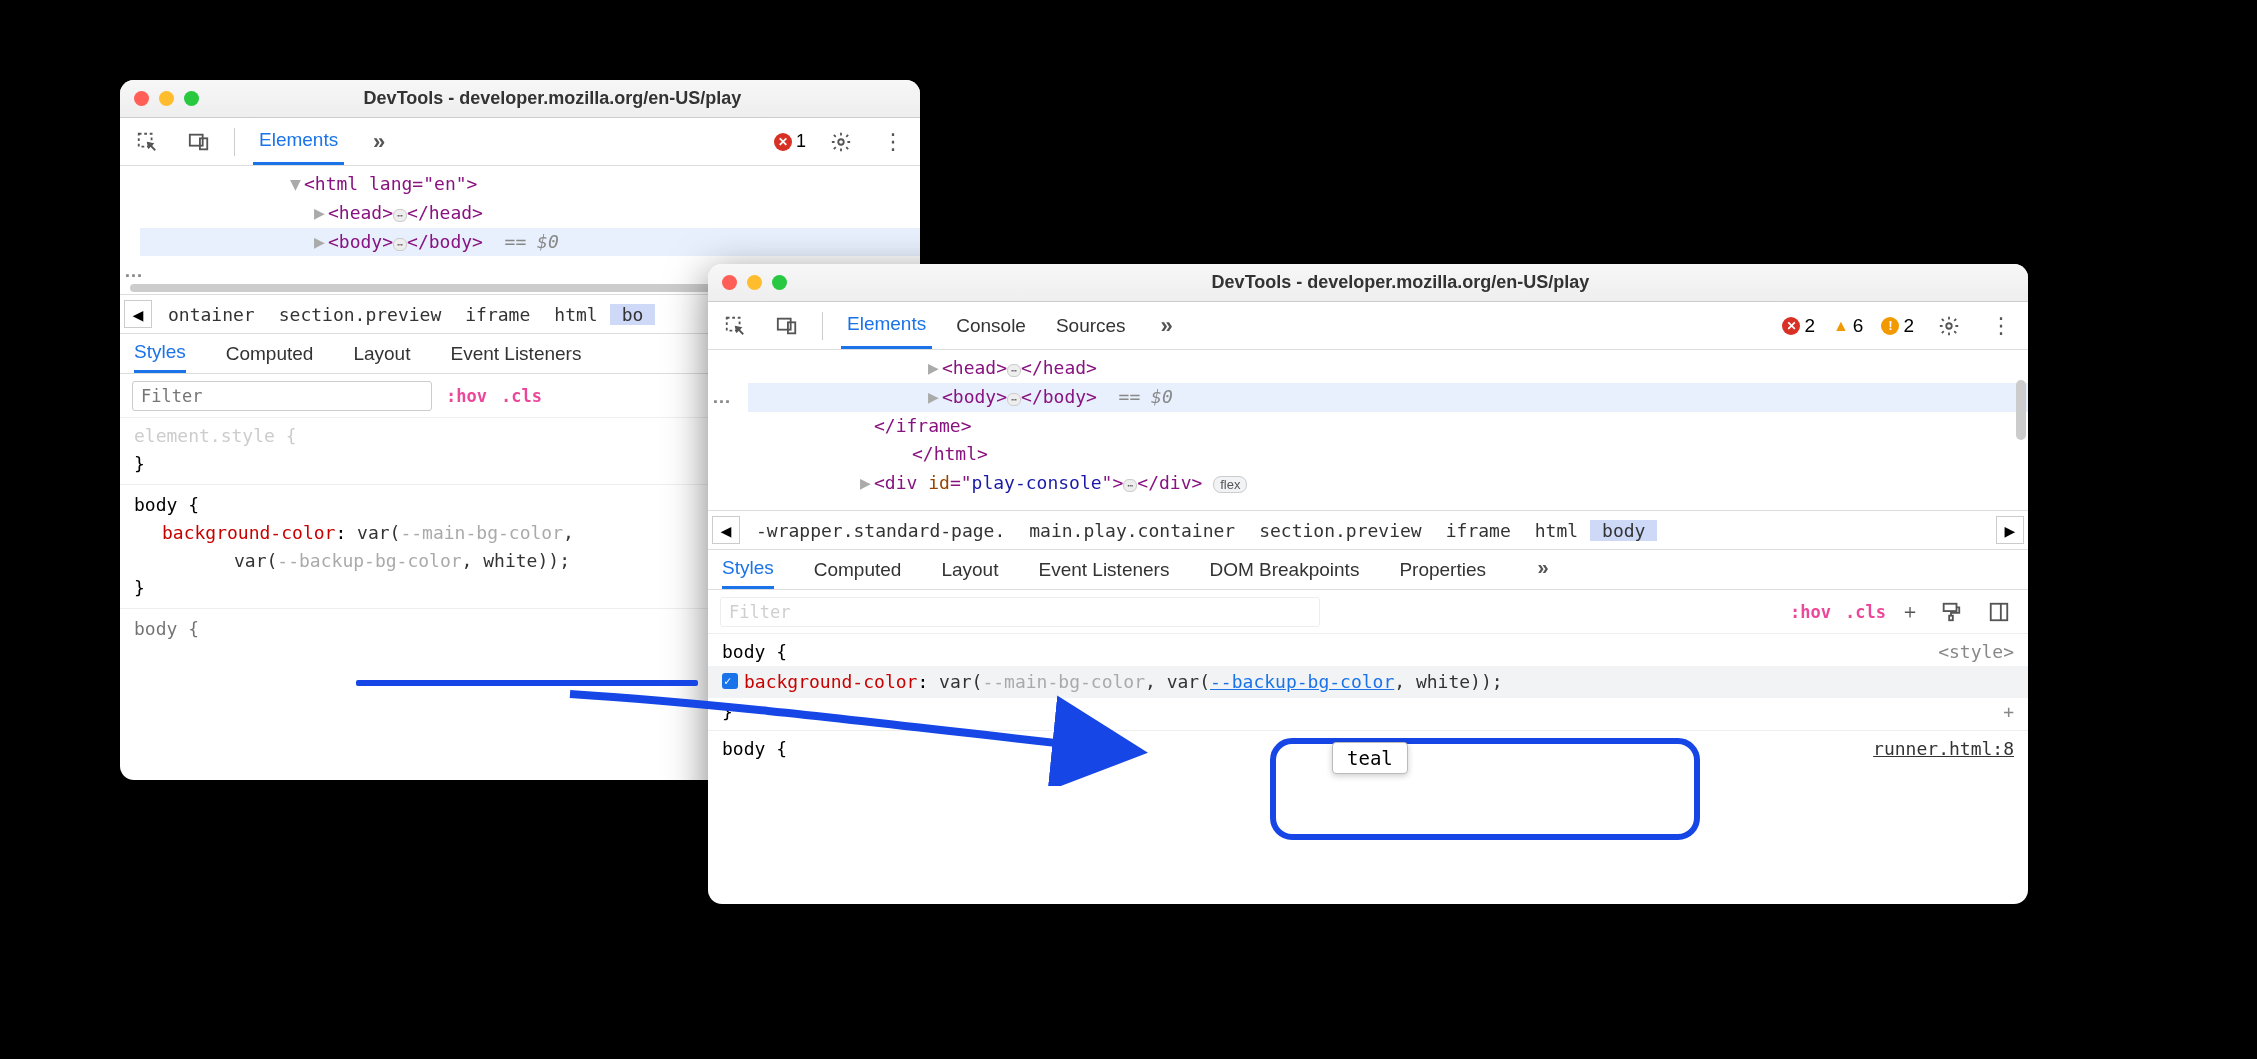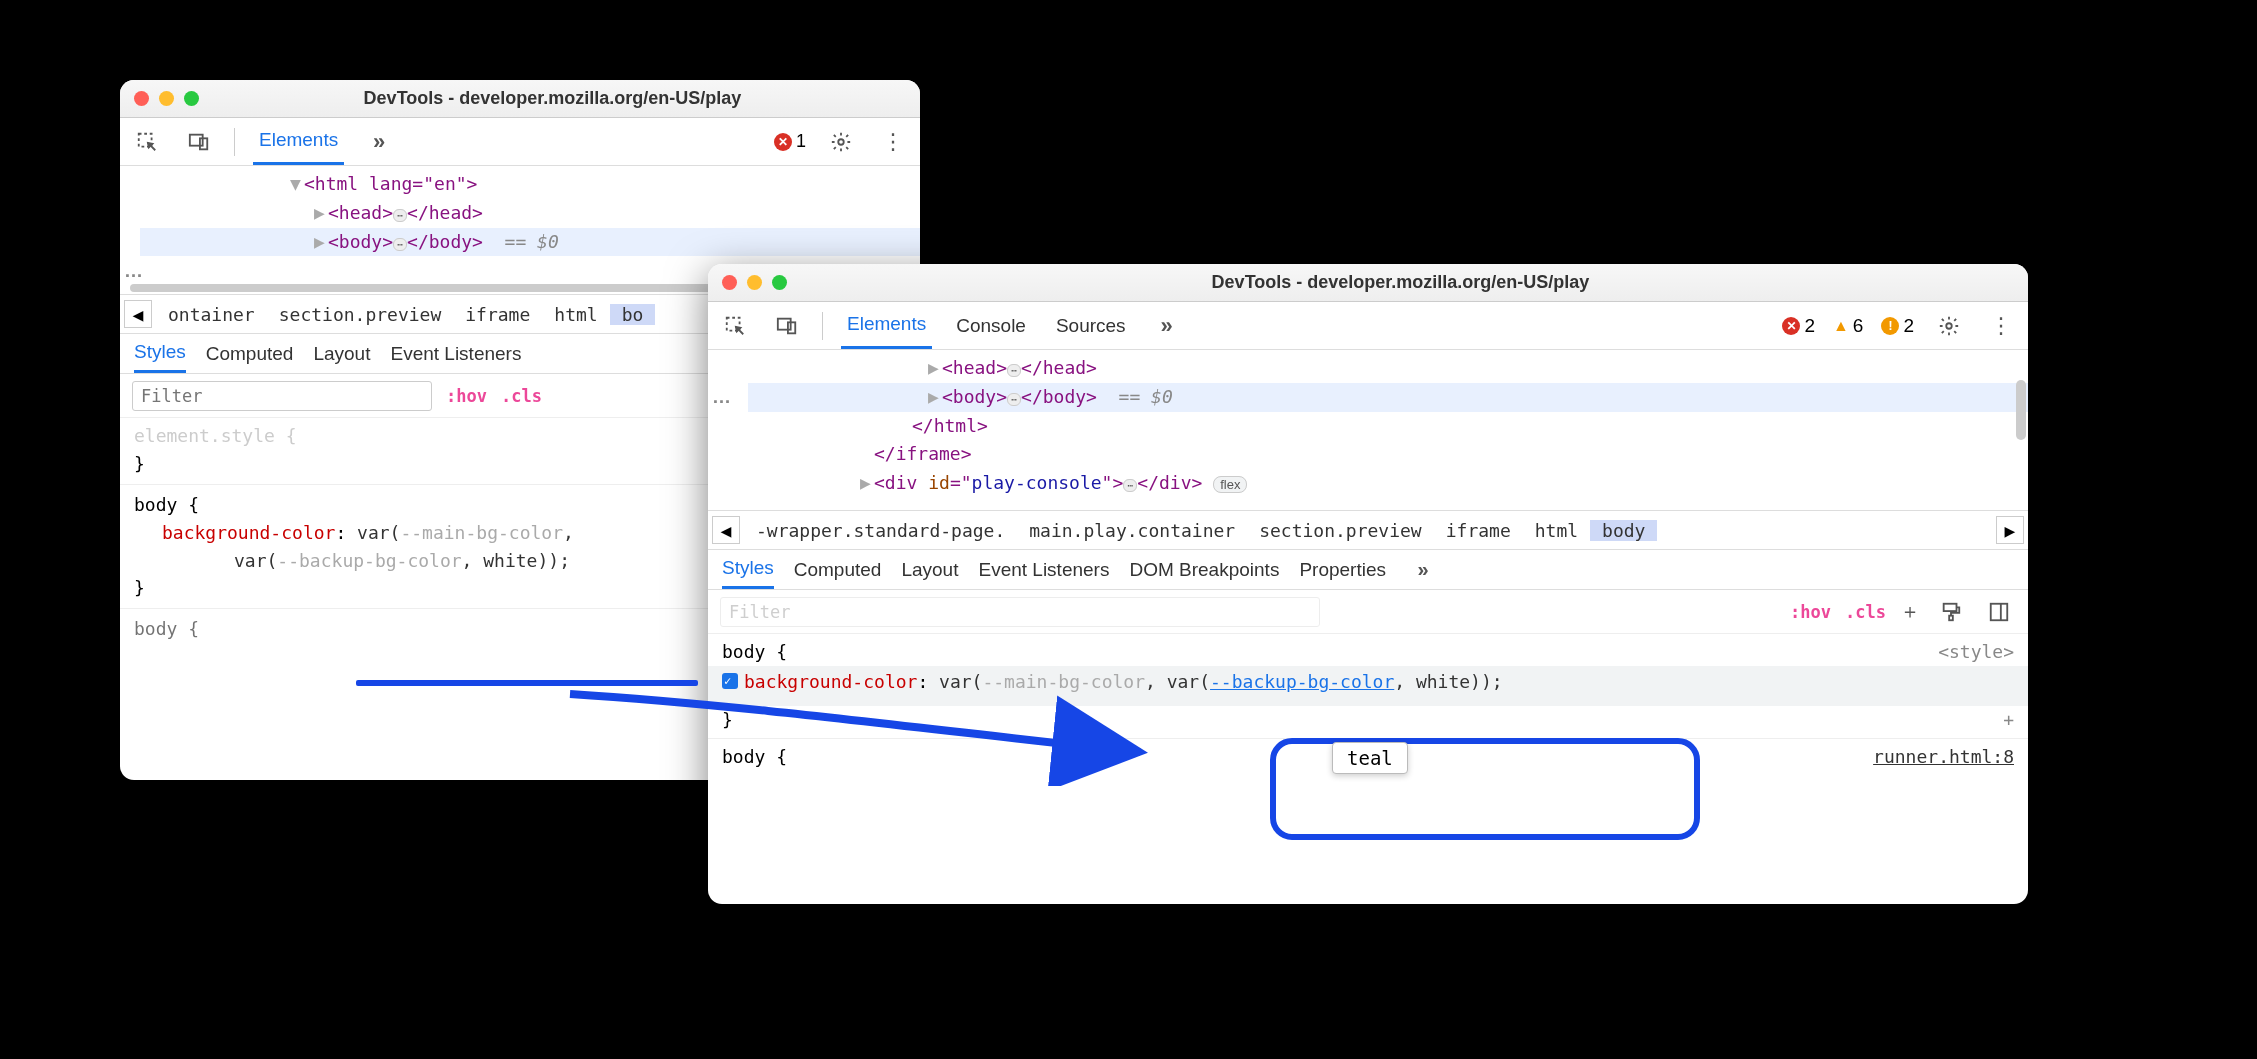--- a/index.html
+++ b/index.html
@@ -56,21 +56,21 @@
   .dom-tree .tagn{color:#881280;} .dom-tree .attr{color:#994500;} .dom-tree .val{color:#1a1aa6;}
   .dom-tree .tri{color:#aaa; display:inline-block; width:14px;}
   .dom-tree .dots3{background:#eee;border:1px solid #ccc;border-radius:6px;font-size:10px;padding:0 3px;color:#555;}
   .dom-tree .badge-flex{background:#f1f3f4;color:#555;border:1px solid #ccc;border-radius:8px;font-size:13px;padding:0 6px;font-family:sans-serif;margin-top:48px;}
   .dom-tree .sel-row{background:#e8f0fe;}
   .dom-tree .eq0{color:#888;font-style:italic;}
   .crumbbar{ height:40px; border-top:1px solid #ddd; border-bottom:1px solid #ddd; display:flex; align-items:center; background:#fff; font-family:Menlo,monospace; font-size:18px; overflow:hidden;}
   .crumbbar .arrow{ width:28px; height:28px; border:1px solid #ccc; display:flex;align-items:center;justify-content:center; margin:0 4px; background:#fff;}
   .crumb{ padding:0 12px; color:#333; white-space:nowrap;}
   .crumb.sel{ background:#ced9f7; }
-  .subtabs{ height:40px; display:flex; align-items:center; gap:20px; padding:0 14px; border-bottom:1px solid #ddd; font-size:19px;}
+  .subtabs{ height:40px; display:flex; gap:40px; padding:0 14px; border-bottom:1px solid #ddd; font-size:19px;}
   .subtab{ color:#333; height:100%; display:flex; align-items:center;}
   .subtab.active{ color:#1a73e8; border-bottom:3px solid #1a73e8;}
   .filterbar{ height:44px; display:flex; align-items:center; padding:0 12px; gap:14px; border-bottom:1px solid #eee;}
   .filterinput{ border:1px solid #ccc; border-radius:3px; height:30px; padding:0 8px; font-size:17px; font-family:Menlo,monospace; color:#666;}
   .fbtn{ font-family:Menlo,monospace; font-size:17px; color:#ec4899; font-weight:600;}
   .stylespane{ font-family:Menlo,monospace; font-size:18px; padding:4px 14px 10px; line-height:1.55;}
   .stylespane .prop-name{color:#c80000;}
   .stylespane .greyvar{color:#aaa;}
   .stylespane .bluevar{color:#1a73e8;}
   .stylespane .cssval{color:#333;}
@@ -243,22 +243,22 @@
         </svg>
     </div>
     <div class="iconbtn" style="font-size:22px;">⋮</div>
   </div>
 
   <div style="position:relative; height:160px; overflow:hidden;">
     <div class="ellips-left" style="top:36px;">…</div>
     <div class="dom-tree" style="padding-left:40px;">
       <div class="ln" style="padding-left:180px;"><span class="tri">▶</span><span class="tagn">&lt;head&gt;</span><span class="dots3">⋯</span><span class="tagn">&lt;/head&gt;</span></div>
       <div class="ln sel-row" style="padding-left:180px;"><span class="tri">▶</span><span class="tagn">&lt;body&gt;</span><span class="dots3">⋯</span><span class="tagn">&lt;/body&gt;</span>  <span class="eq0">== $0</span></div>
+      <div class="ln" style="padding-left:126px;"><span class="tagn">&lt;/iframe&gt;</span></div>
       <div class="ln" style="padding-left:164px;"><span class="tagn">&lt;/html&gt;</span></div>
-      <div class="ln" style="padding-left:126px;"><span class="tagn">&lt;/iframe&gt;</span></div>
       <div class="ln" style="padding-left:112px;"><span class="tri">▶</span><span class="tagn">&lt;div </span><span class="attr">id</span><span>="</span><span class="val">play-console</span><span>"&gt;</span><span class="dots3">⋯</span><span class="tagn">&lt;/div&gt;</span> <span class="badge-flex">flex</span></div>
     </div>
     <div class="scrollhint" style="top:30px;height:60px;"></div>
   </div>
 
   <div class="crumbbar">
     <div class="arrow">◀</div>
     <span class="crumb"><span>-wrapper.standard-page.</span></span>
     <span class="crumb"><span>main.play.container</span></span>
     <span class="crumb"><span>section.preview</span></span>
@@ -297,21 +297,21 @@
           <line x1="14" y1="3" x2="14" y2="21"></line>
         </svg>
       </span>
   </div>
 
   <div class="stylespane" style="position:relative; flex:1;">
     <div>
       <span>body {</span>
       <span class="srcref">&lt;style&gt;</span>
     </div>
-    <div style="background:#f1f3f4; margin:0 -14px; padding:2px 14px 10px 14px;">
+    <div style="background:#f1f3f4; margin:0 -14px; padding:2px 14px 2px 14px;">
       <span class="chk"></span><span class="prop-name">background-color</span><span>: </span><span class="cssval">var(</span><span class="greyvar">--main-bg-color</span><span class="cssval">, var(</span><span class="bluevar" style="text-decoration:underline;">--backup-bg-color</span><span class="cssval">, white));</span>
     </div>
     <div>
       <span>}</span>
       <span style="float:right;color:#888;">+</span>
     </div>
     <div style="border-top:1px solid #eee;margin:4px -14px;"></div>
     <div>
       <span>body {</span>
       <span class="srclink">runner.html:8</span>

